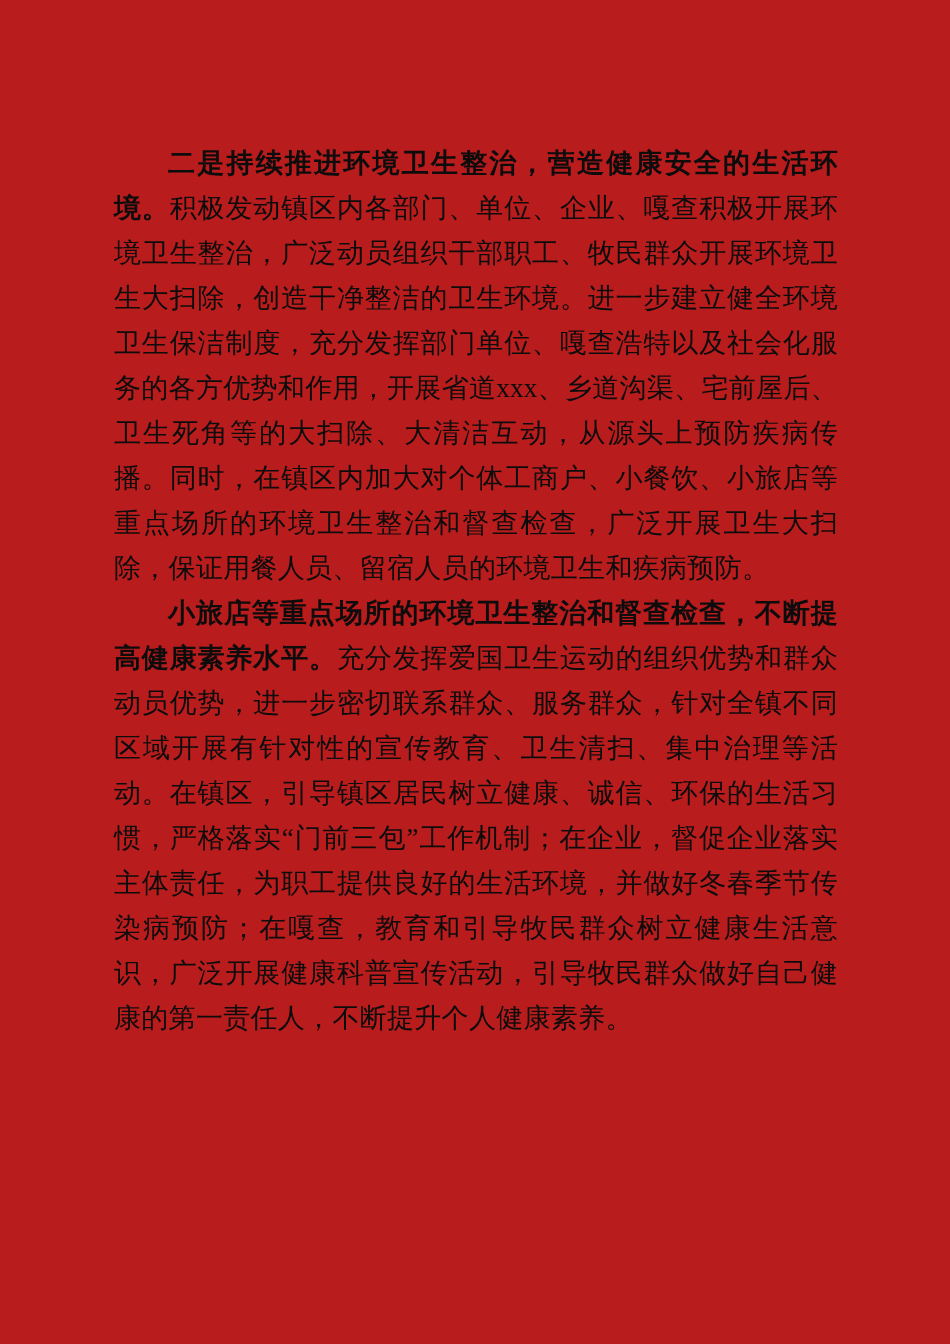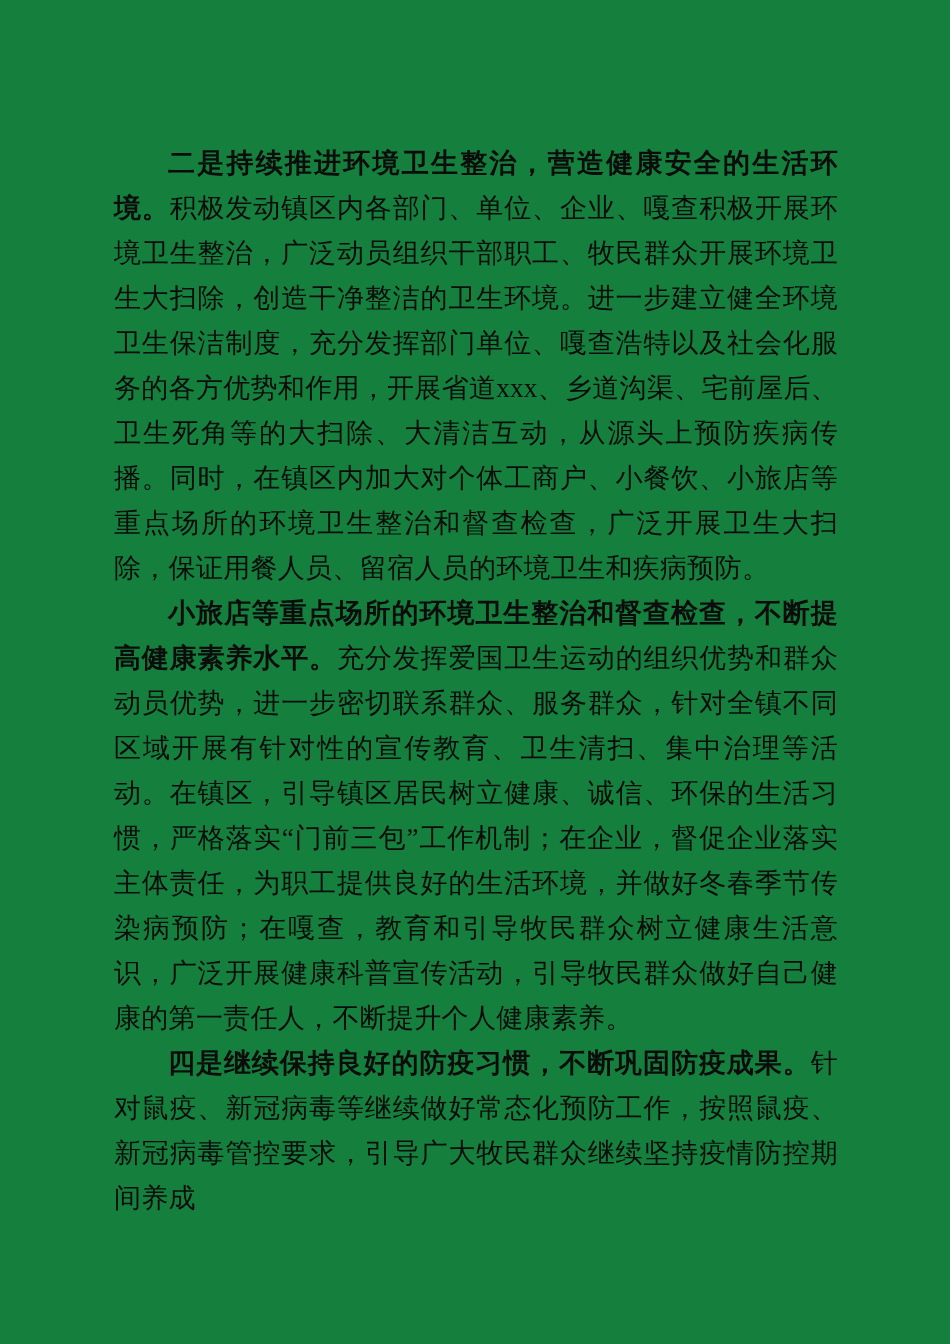--- a/index.html
+++ b/index.html
@@ -7,21 +7,21 @@
   body {
     width: 950px;
     height: 1344px;
     font-family: "Liberation Serif", serif;
     position: relative;
     overflow: hidden;
   }
   .page {
     width: 950px;
     height: 1344px;
-    background: #15803d;
+    background: #b91c1c;
     padding: 141px 112px 0 114px;
     overflow: hidden;
   }
   .doc-body p {
     font-size: 27px;
     line-height: 45px;
     color: #0c0c0c;
     text-align: justify;
     text-indent: 2em;
     letter-spacing: 0.3px;
@@ -34,16 +34,15 @@
 </head>
 <body>
 
 <div class="page">
   <div class="doc-body">
 
     <p><span class="lead">二是持续推进环境卫生整治，营造健康安全的生活环境。</span><span>积极发动镇区内各部门、单位、企业、嘎查积极开展环境卫生整治，广泛动员组织干部职工、牧民群众开展环境卫生大扫除，创造干净整洁的卫生环境。进一步建立健全环境卫生保洁制度，充分发挥部门单位、嘎查浩特以及社会化服务的各方优势和作用，开展省道xxx、乡道沟渠、宅前屋后、卫生死角等的大扫除、大清洁互动，从源头上预防疾病传播。同时，在镇区内加大对个体工商户、小餐饮、小旅店等重点场所的环境卫生整治和督查检查，广泛开展卫生大扫除，保证用餐人员、留宿人员的环境卫生和疾病预防。</span></p>
 
     <p><span class="lead">小旅店等重点场所的环境卫生整治和督查检查，不断提高健康素养水平。</span><span>充分发挥爱国卫生运动的组织优势和群众动员优势，进一步密切联系群众、服务群众，针对全镇不同区域开展有针对性的宣传教育、卫生清扫、集中治理等活动。在镇区，引导镇区居民树立健康、诚信、环保的生活习惯，严格落实“门前三包”工作机制；在企业，督促企业落实主体责任，为职工提供良好的生活环境，并做好冬春季节传染病预防；在嘎查，教育和引导牧民群众树立健康生活意识，广泛开展健康科普宣传活动，引导牧民群众做好自己健康的第一责任人，不断提升个人健康素养。</span></p>
 
-    <p><span class="lead">四是继续保持良好的防疫习惯，不断巩固防疫成果。</span><span>针对鼠疫、新冠病毒等继续做好常态化预防工作，按照鼠疫、新冠病毒管控要求，引导广大牧民群众继续坚持疫情防控期间养成</span></p>
 
   </div>
 </div>
 
 </body></html>

